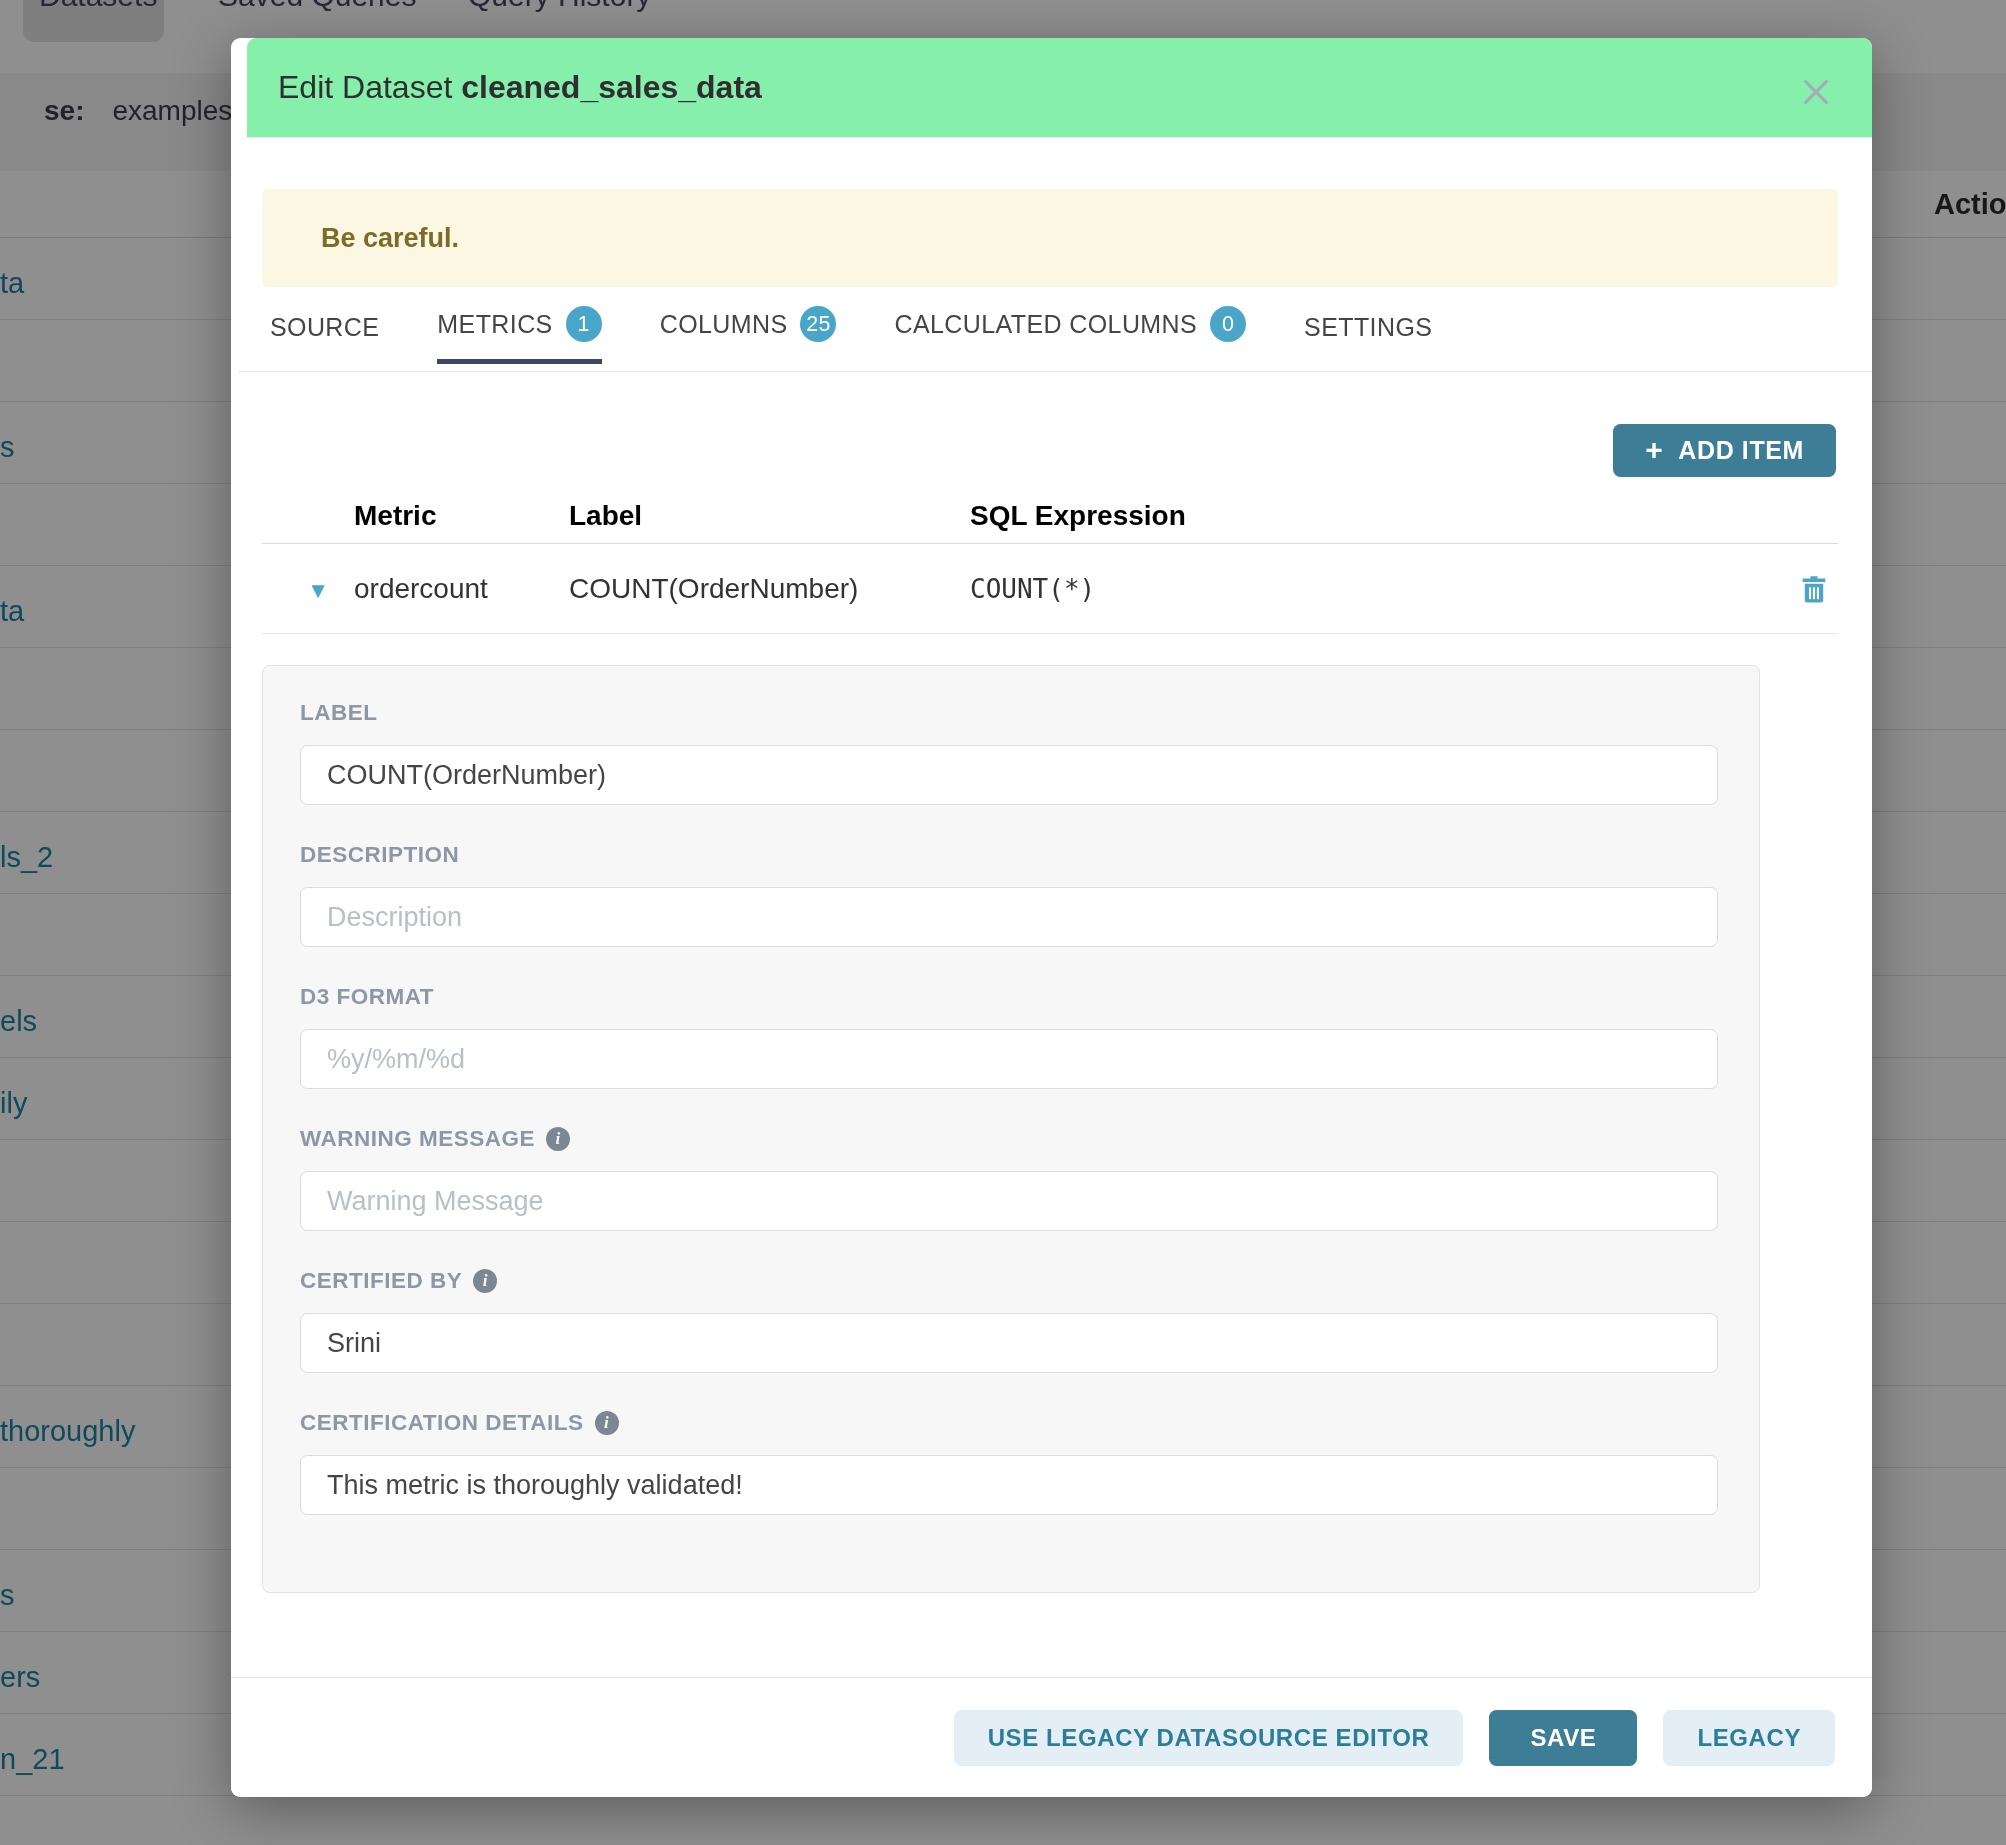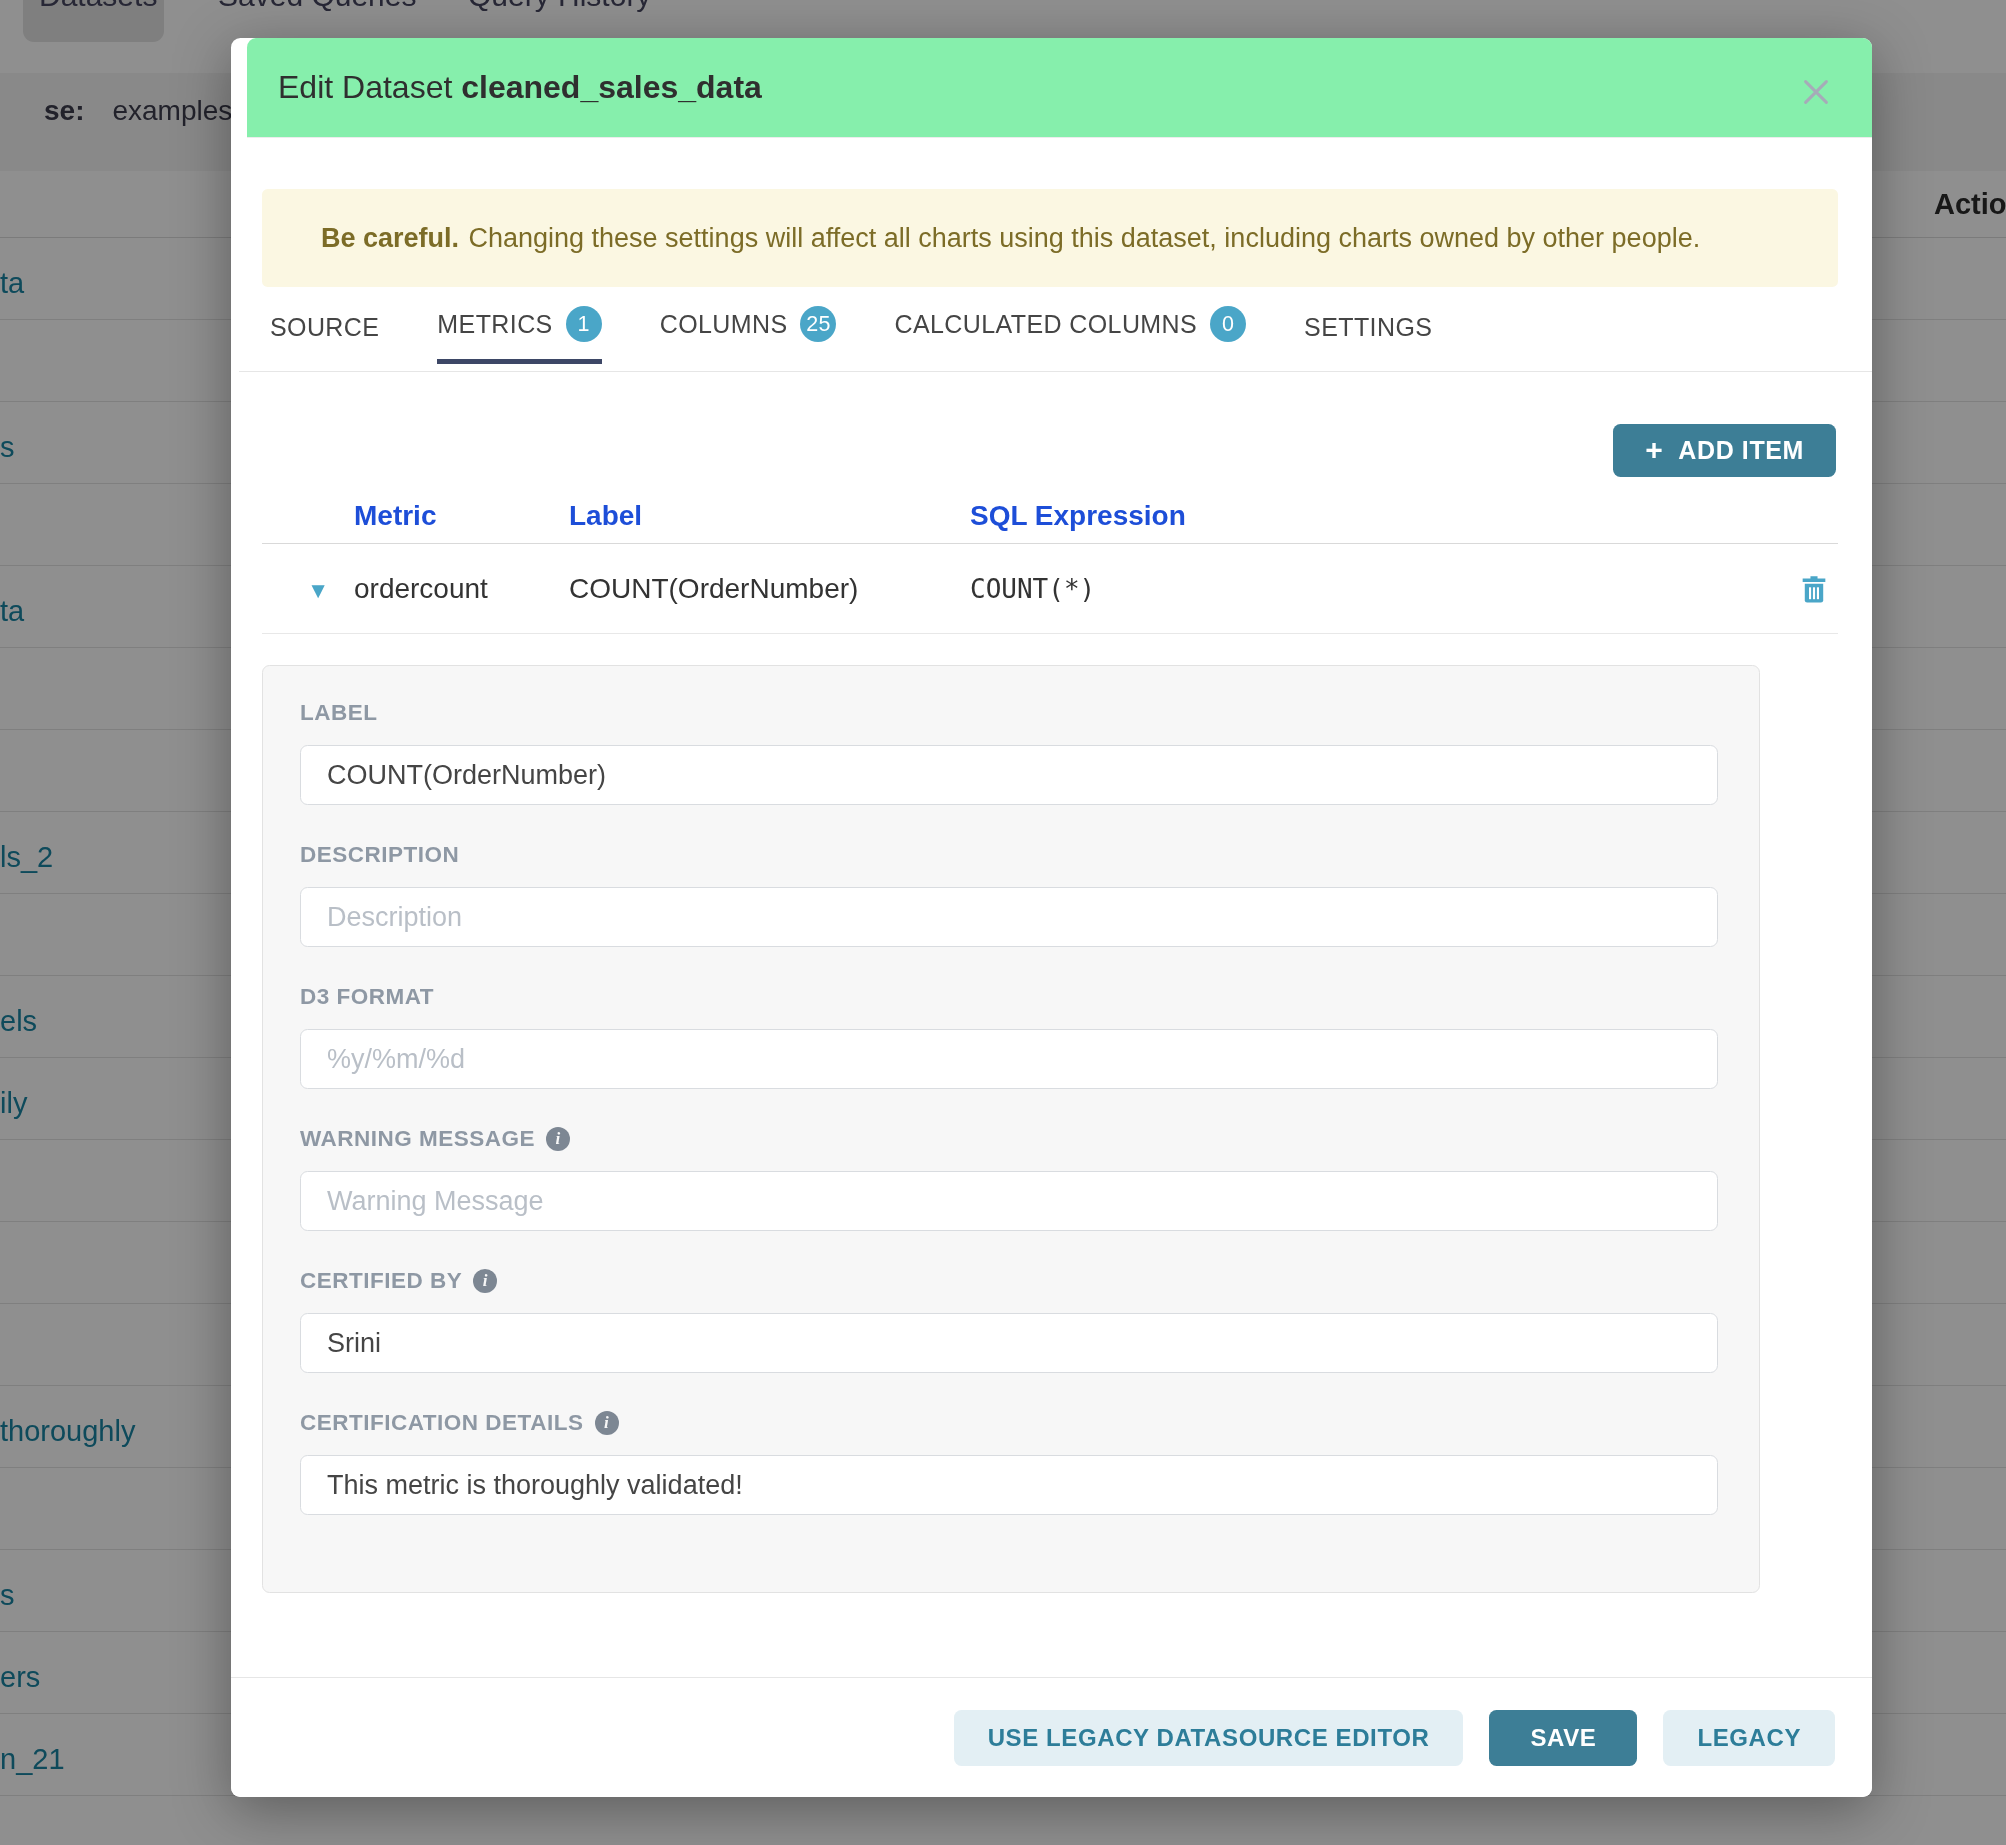--- a/index.html
+++ b/index.html
@@ -40,21 +40,21 @@
   .tabs { position:absolute; top:249px; left:8px; right:0; height:85px; border-bottom:0.9px solid #e6e6e6; display:flex; gap:58px; padding:8px 31px; align-items:flex-end; }
   .tab { display:flex; align-items:center; gap:13px; padding-bottom:20.6px; font-size:25px; letter-spacing:0.4px; color:#454545; position:relative; cursor:pointer; }
   .tab .badge { width:36px; height:36px; border-radius:50%; background:#4aa6c8; color:#fff; font-size:21.5px; display:flex; align-items:center; justify-content:center; }
   .tab.active::after { content:""; position:absolute; left:0; right:0; bottom:-0.9px; height:4.7px; background:#3d4766; }
 
   .add-item-btn { position:absolute; top:386px; right:36px; height:53px; padding:0 32px; background:#3d7e96; color:#fff; border:none; border-radius:7.5px; font-size:25px; font-weight:600; letter-spacing:0.6px; display:flex; align-items:center; gap:15px; cursor:pointer; font-family:inherit; }
   .add-item-btn .plus { font-size:30px; font-weight:700; position:relative; top:-0.9px; }
 
   .mtable { position:absolute; left:31px; right:34px; top:450px; }
   .mtable-row { display:grid; grid-template-columns:92px 215px 401px auto 56px; align-items:center; }
-  .mtable-head { height:56px; border-bottom:1.9px solid #d9d9d9; font-size:28px; font-weight:600; color:#1d4ed8; }
+  .mtable-head { height:56px; border-bottom:1.9px solid #d9d9d9; font-size:28px; font-weight:600; color:#000000; }
   .mtable-data { height:90px; border-bottom:0.9px solid #e8e8e8; font-size:28px; color:#333; }
   .caret-cell { padding-left:45px; }
   .expand-caret { color:#4aa6c8; font-size:22.5px; cursor:pointer; }
   .sql-cell { font-family:"DejaVu Sans Mono","Liberation Mono",monospace; font-size:26px; }
   .trash-btn { cursor:pointer; display:flex; justify-content:flex-end; padding-right:7.5px; }
 
   .panel { position:absolute; top:627px; left:31px; width:1498px; height:928px; background:#f7f7f7; border:0.9px solid #e2e2e2; border-radius:7.5px; padding:34px 41px 0 37px; }
   .field { margin-top:37px; }
   .field:first-child { margin-top:0; }
   .field-label { font-size:22.5px; letter-spacing:0.5px; color:#8e98a4; font-weight:600; margin-bottom:19px; display:flex; align-items:center; gap:11.2px; }
@@ -141,21 +141,20 @@
       </div>
     </div>
     <div class="close-btn">
       <svg width="34" height="34" viewBox="0 0 36 36">
           <path d="M7 7 L29 29 M29 7 L7 29" stroke="#a6abb8" stroke-width="3.2" stroke-linecap="round"></path>
         </svg>
     </div>
 
     <div class="banner">
       <span class="b-bold">Be careful.</span>
-      <span>Changing these settings will affect all charts using this dataset, including charts owned by other people.</span>
     </div>
 
     <div class="tabs">
       <div class="tab">
         <span>SOURCE</span>
       </div>
       <div class="tab active">
         <span>METRICS</span>
         <span class="badge">1</span>
       </div>

